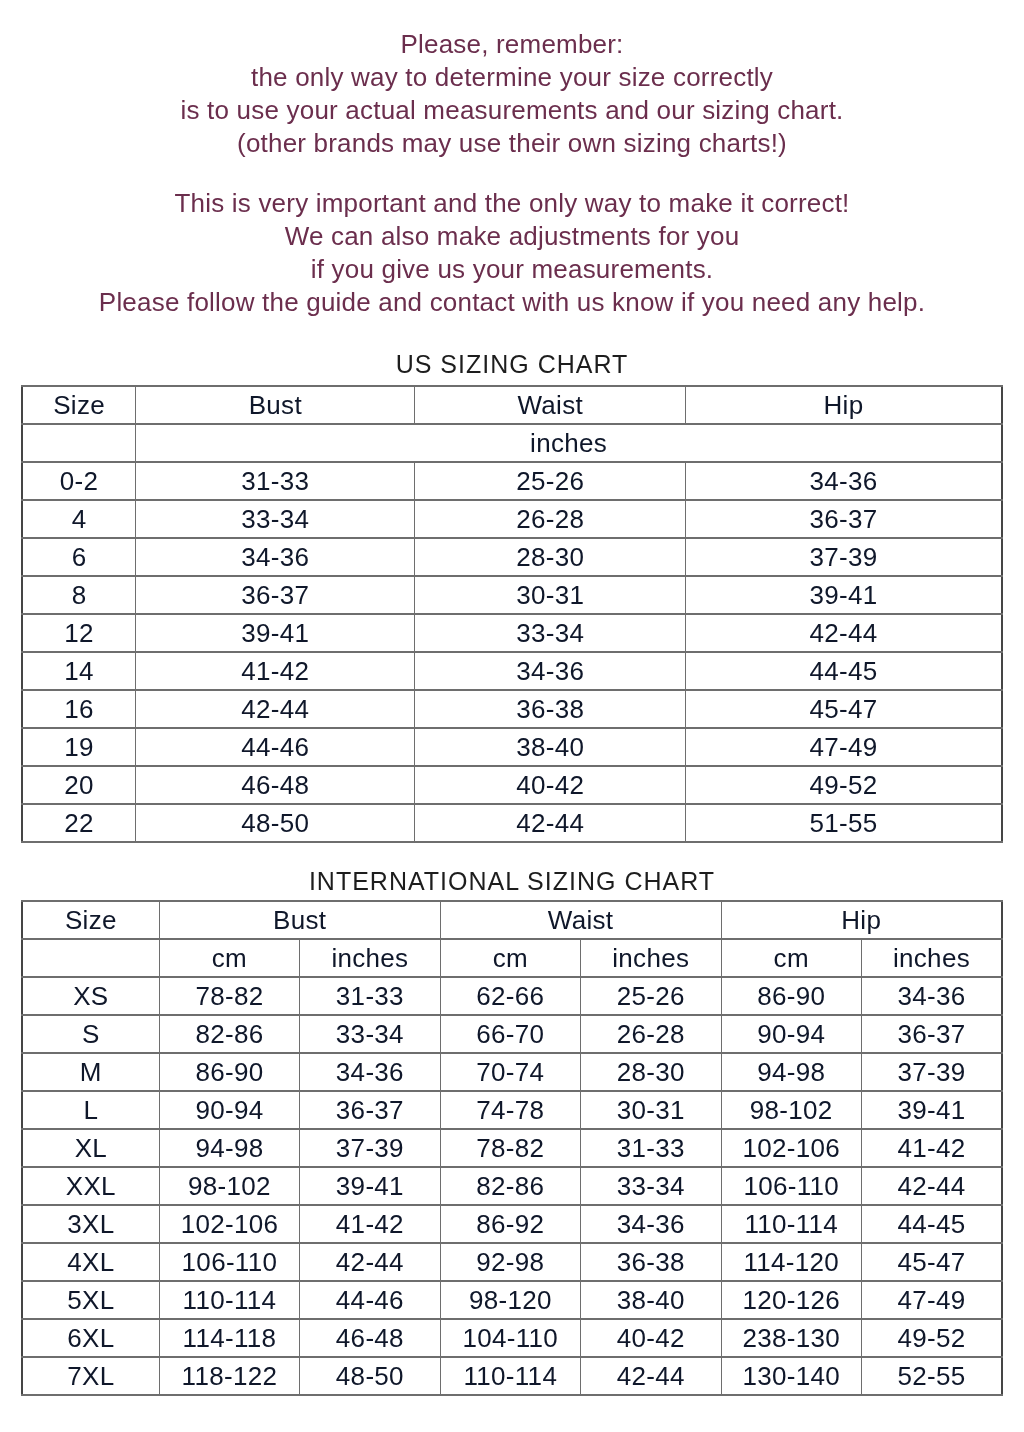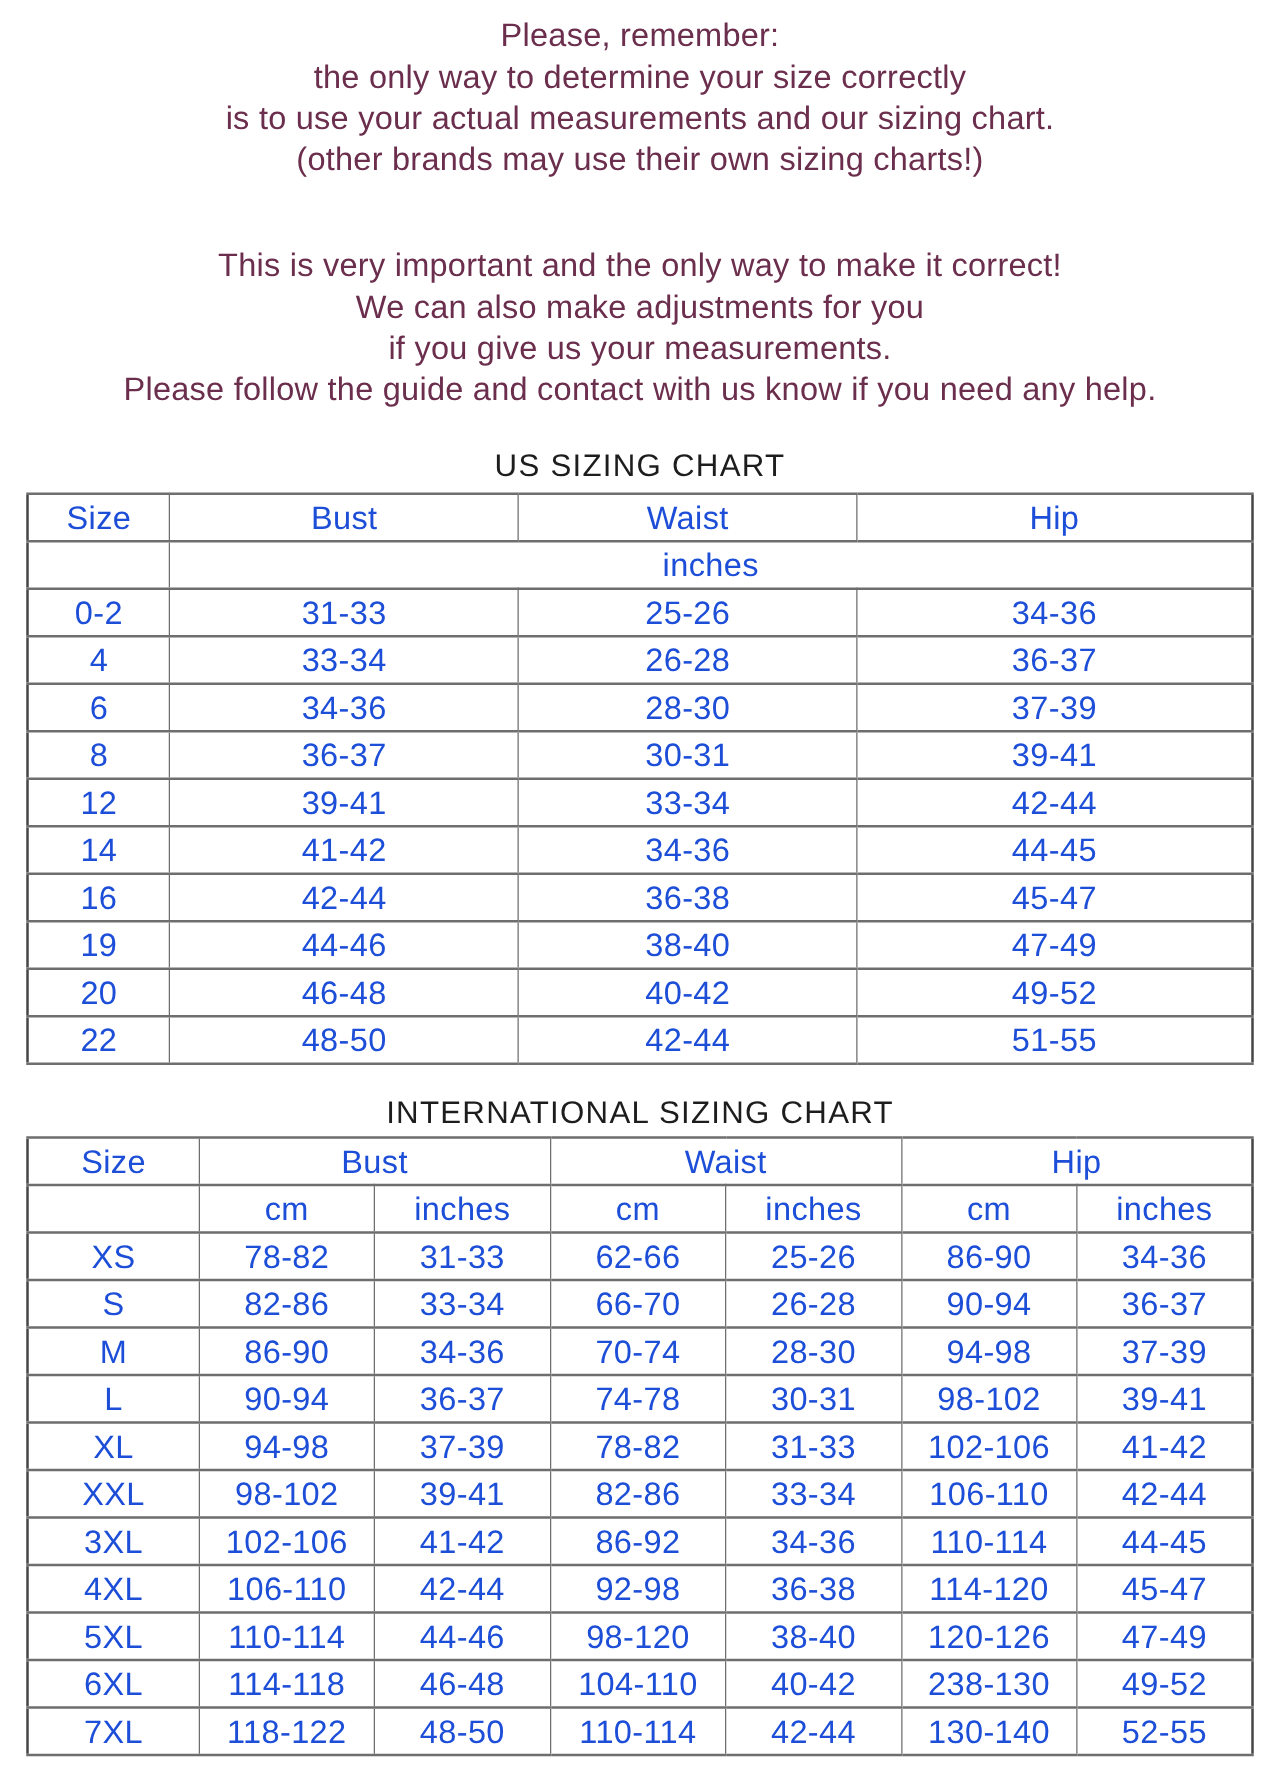--- a/index.html
+++ b/index.html
@@ -14,30 +14,30 @@
     -webkit-font-smoothing: antialiased;
   }
   .page {
     width: 1024px;
     height: 1432px;
     overflow: hidden;
     background: #ffffff;
   }
   
   .intro {
-    padding-top: 12px;
+    padding-top: 28px;
     text-align: center;
     color: #6b2e4d;
     font-size: 26px;
     line-height: 33px;
     font-weight: 300;
     letter-spacing: 0.2px;
   }
   .intro-paragraph + .intro-paragraph {
-    margin-top: 52px;
+    margin-top: 27px;
     text-align: center;
   }
   .intro-line {
     white-space: nowrap;
   }
   
   .chart-title {
     text-align: center;
     color: #1d1d1d;
     font-size: 25px;
@@ -47,21 +47,21 @@
   }
   .chart-title.us    { margin: 31px 0 7px 0; }
   .chart-title.intl  { margin: 24px 0 5px 0; }
   
   table.chart-table {
     width: 982px;
     margin: 0 auto;
     border-collapse: collapse;
     table-layout: fixed;
     font-size: 26px;
-    color: #1d4ed8;
+    color: #0f172a;
     border: 2px solid #454545;
   }
   table.chart-table th,
   table.chart-table td {
     border: 1px solid #6e6e6e;
     border-top-width: 2px;
     border-bottom-width: 2px;
     height: 36px;
     padding: 0;
     text-align: center;

